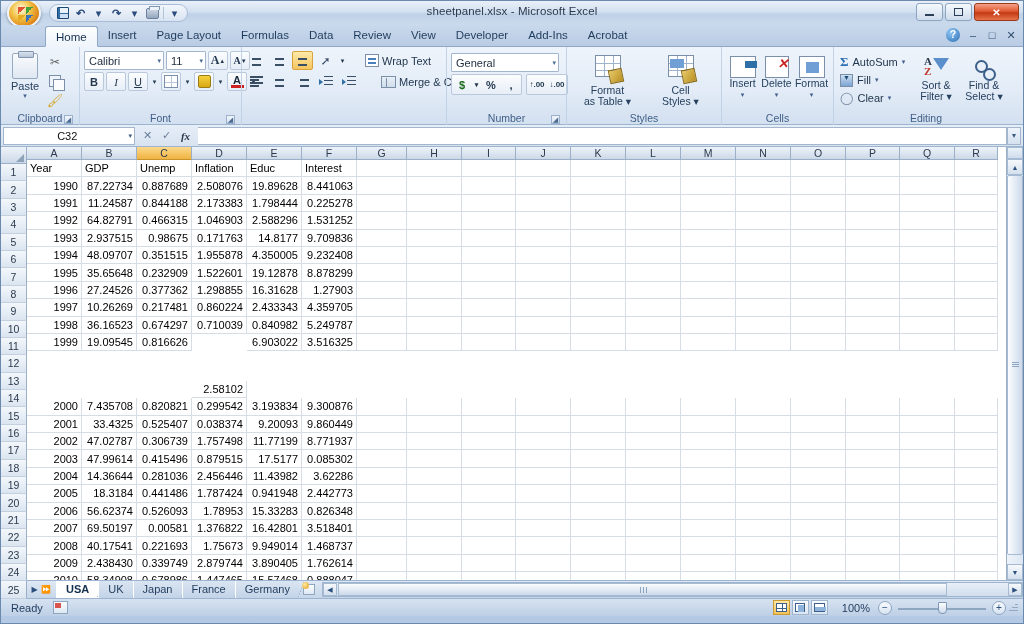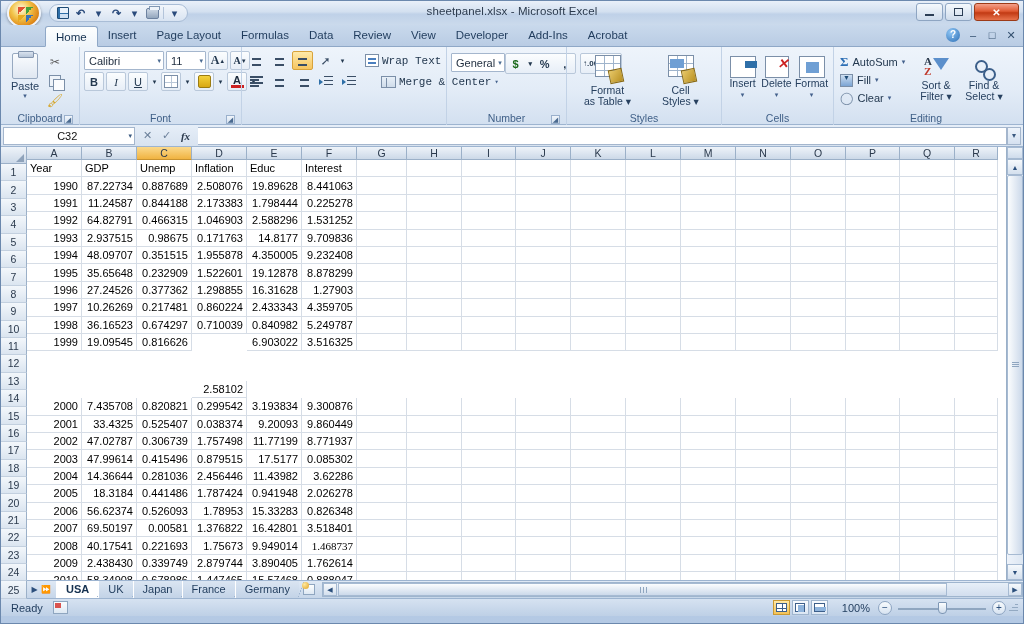--- a/index.html
+++ b/index.html
@@ -173,21 +173,21 @@
   .lines u{display:block;height:1.5px;background:#3a4e66;text-decoration:none;}
   .lines.l u:nth-child(2){width:70%}
   .lines.l u:nth-child(4){width:70%}
   .lines.c u{margin:0 auto}
   .lines.c u:nth-child(2){width:70%}
   .lines.c u:nth-child(4){width:70%}
   .lines.r u{margin-left:auto}
   .lines.r u:nth-child(2){width:70%}
   .lines.r u:nth-child(4){width:70%}
   .wide{display:flex;align-items:center;gap:3px;height:19px;padding:0 3px;font-size:11px;color:#23384f;
-     border:1px solid transparent;border-radius:2px;white-space:nowrap;font-family:Liberation Mono, monospace;}
+     border:1px solid transparent;border-radius:2px;white-space:nowrap;}
   .ic-wrap{width:14px;height:13px;border:1px solid #7b8fa8;background:#fff;position:relative;}
   .ic-wrap:after{content:"";position:absolute;left:2px;top:3px;width:8px;height:1.5px;background:#4a7fbf;box-shadow:0 4px 0 #4a7fbf;}
   .ic-merge{width:15px;height:12px;border:1px solid #7b8fa8;background:linear-gradient(180deg,#e8f0f8,#cfdcea);position:relative;}
   .ic-merge:after{content:"";position:absolute;left:4px;top:1px;width:1px;height:10px;background:#7b8fa8;}
   .ic-indent{width:14px;height:12px;position:relative;}
   .ic-indent i{position:absolute;left:5px;top:0;width:9px;height:1.5px;background:#3a4e66;box-shadow:0 4px 0 #3a4e66,0 8px 0 #3a4e66;}
   .ic-indent b{position:absolute;left:0;top:3px;width:0;height:0;border-top:3px solid transparent;border-bottom:3px solid transparent;border-left:4px solid #2e6fa8;}
   .ic-orient{color:#3a4e66;font-size:12px;}
 
   
@@ -585,21 +585,21 @@
           <div class="wide">
             <span class="ic-merge"></span>
             <span>Merge &amp; Center</span>
             <span style="font-size:7px;color:#44618c">▾</span>
           </div>
         </div>
       </div>
     </div>
 
     <div class="rgroup" style="width:120px">
-      <div class="gbody" style="flex-direction:row">
+      <div class="gbody" style="flex-direction:column">
         <div class="combo" style="width:108px;margin-top:2px">
           <span class="cv">General</span>
           <span class="carrow">▾</span>
         </div>
         <div class="numrow">
           <div class="nboxed">
             <div class="nbtn dollar">$</div>
             <div class="nbtn" style="font-size:7px;min-width:9px">▾</div>
             <div class="nbtn">%</div>
             <div class="nbtn">,</div>
@@ -1089,21 +1089,21 @@
             <div class="cell" style="flex: 0 0 54px;"></div>
             <div class="cell" style="flex: 0 0 55px;"></div>
             <div class="cell" style="flex: 0 0 43px;"></div>
           </div>
           <div class="row">
             <div class="cell num" style="flex: 0 0 55px;">2005</div>
             <div class="cell num" style="flex: 0 0 55px;">18.3184</div>
             <div class="cell num" style="flex: 0 0 55px;">0.441486</div>
             <div class="cell num" style="flex: 0 0 55px;">1.787424</div>
             <div class="cell num" style="flex: 0 0 55px;">0.941948</div>
-            <div class="cell num" style="flex: 0 0 55px;">2.026278</div>
+            <div class="cell num" style="flex: 0 0 55px;">2.442773</div>
             <div class="cell" style="flex: 0 0 50px;"></div>
             <div class="cell" style="flex: 0 0 55px;"></div>
             <div class="cell" style="flex: 0 0 54px;"></div>
             <div class="cell" style="flex: 0 0 55px;"></div>
             <div class="cell" style="flex: 0 0 55px;"></div>
             <div class="cell" style="flex: 0 0 55px;"></div>
             <div class="cell" style="flex: 0 0 55px;"></div>
             <div class="cell" style="flex: 0 0 55px;"></div>
             <div class="cell" style="flex: 0 0 55px;"></div>
             <div class="cell" style="flex: 0 0 54px;"></div>
@@ -1149,21 +1149,21 @@
             <div class="cell" style="flex: 0 0 54px;"></div>
             <div class="cell" style="flex: 0 0 55px;"></div>
             <div class="cell" style="flex: 0 0 43px;"></div>
           </div>
           <div class="row">
             <div class="cell num" style="flex: 0 0 55px;">2008</div>
             <div class="cell num" style="flex: 0 0 55px;">40.17541</div>
             <div class="cell num" style="flex: 0 0 55px;">0.221693</div>
             <div class="cell num" style="flex: 0 0 55px;">1.75673</div>
             <div class="cell num" style="flex: 0 0 55px;">9.949014</div>
-            <div class="cell num" style="flex: 0 0 55px; font-family: Liberation Serif, serif;">1.468737</div>
+            <div class="cell num" style="flex: 0 0 55px;">1.468737</div>
             <div class="cell" style="flex: 0 0 50px;"></div>
             <div class="cell" style="flex: 0 0 55px;"></div>
             <div class="cell" style="flex: 0 0 54px;"></div>
             <div class="cell" style="flex: 0 0 55px;"></div>
             <div class="cell" style="flex: 0 0 55px;"></div>
             <div class="cell" style="flex: 0 0 55px;"></div>
             <div class="cell" style="flex: 0 0 55px;"></div>
             <div class="cell" style="flex: 0 0 55px;"></div>
             <div class="cell" style="flex: 0 0 55px;"></div>
             <div class="cell" style="flex: 0 0 54px;"></div>

